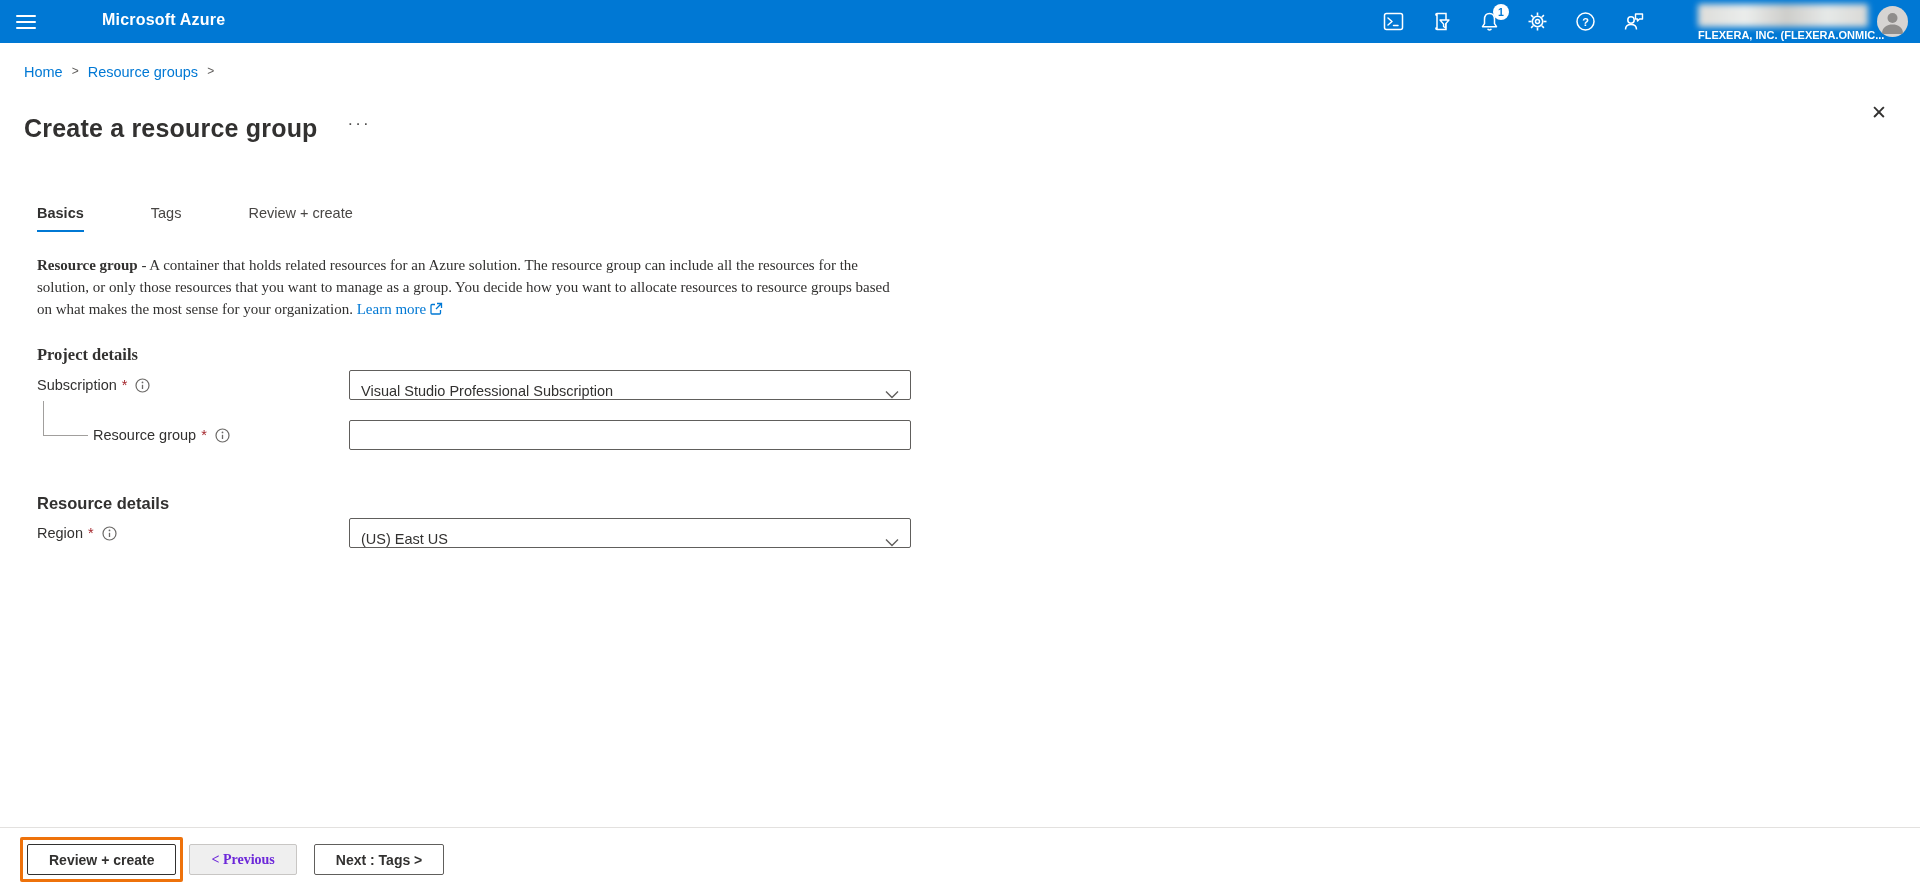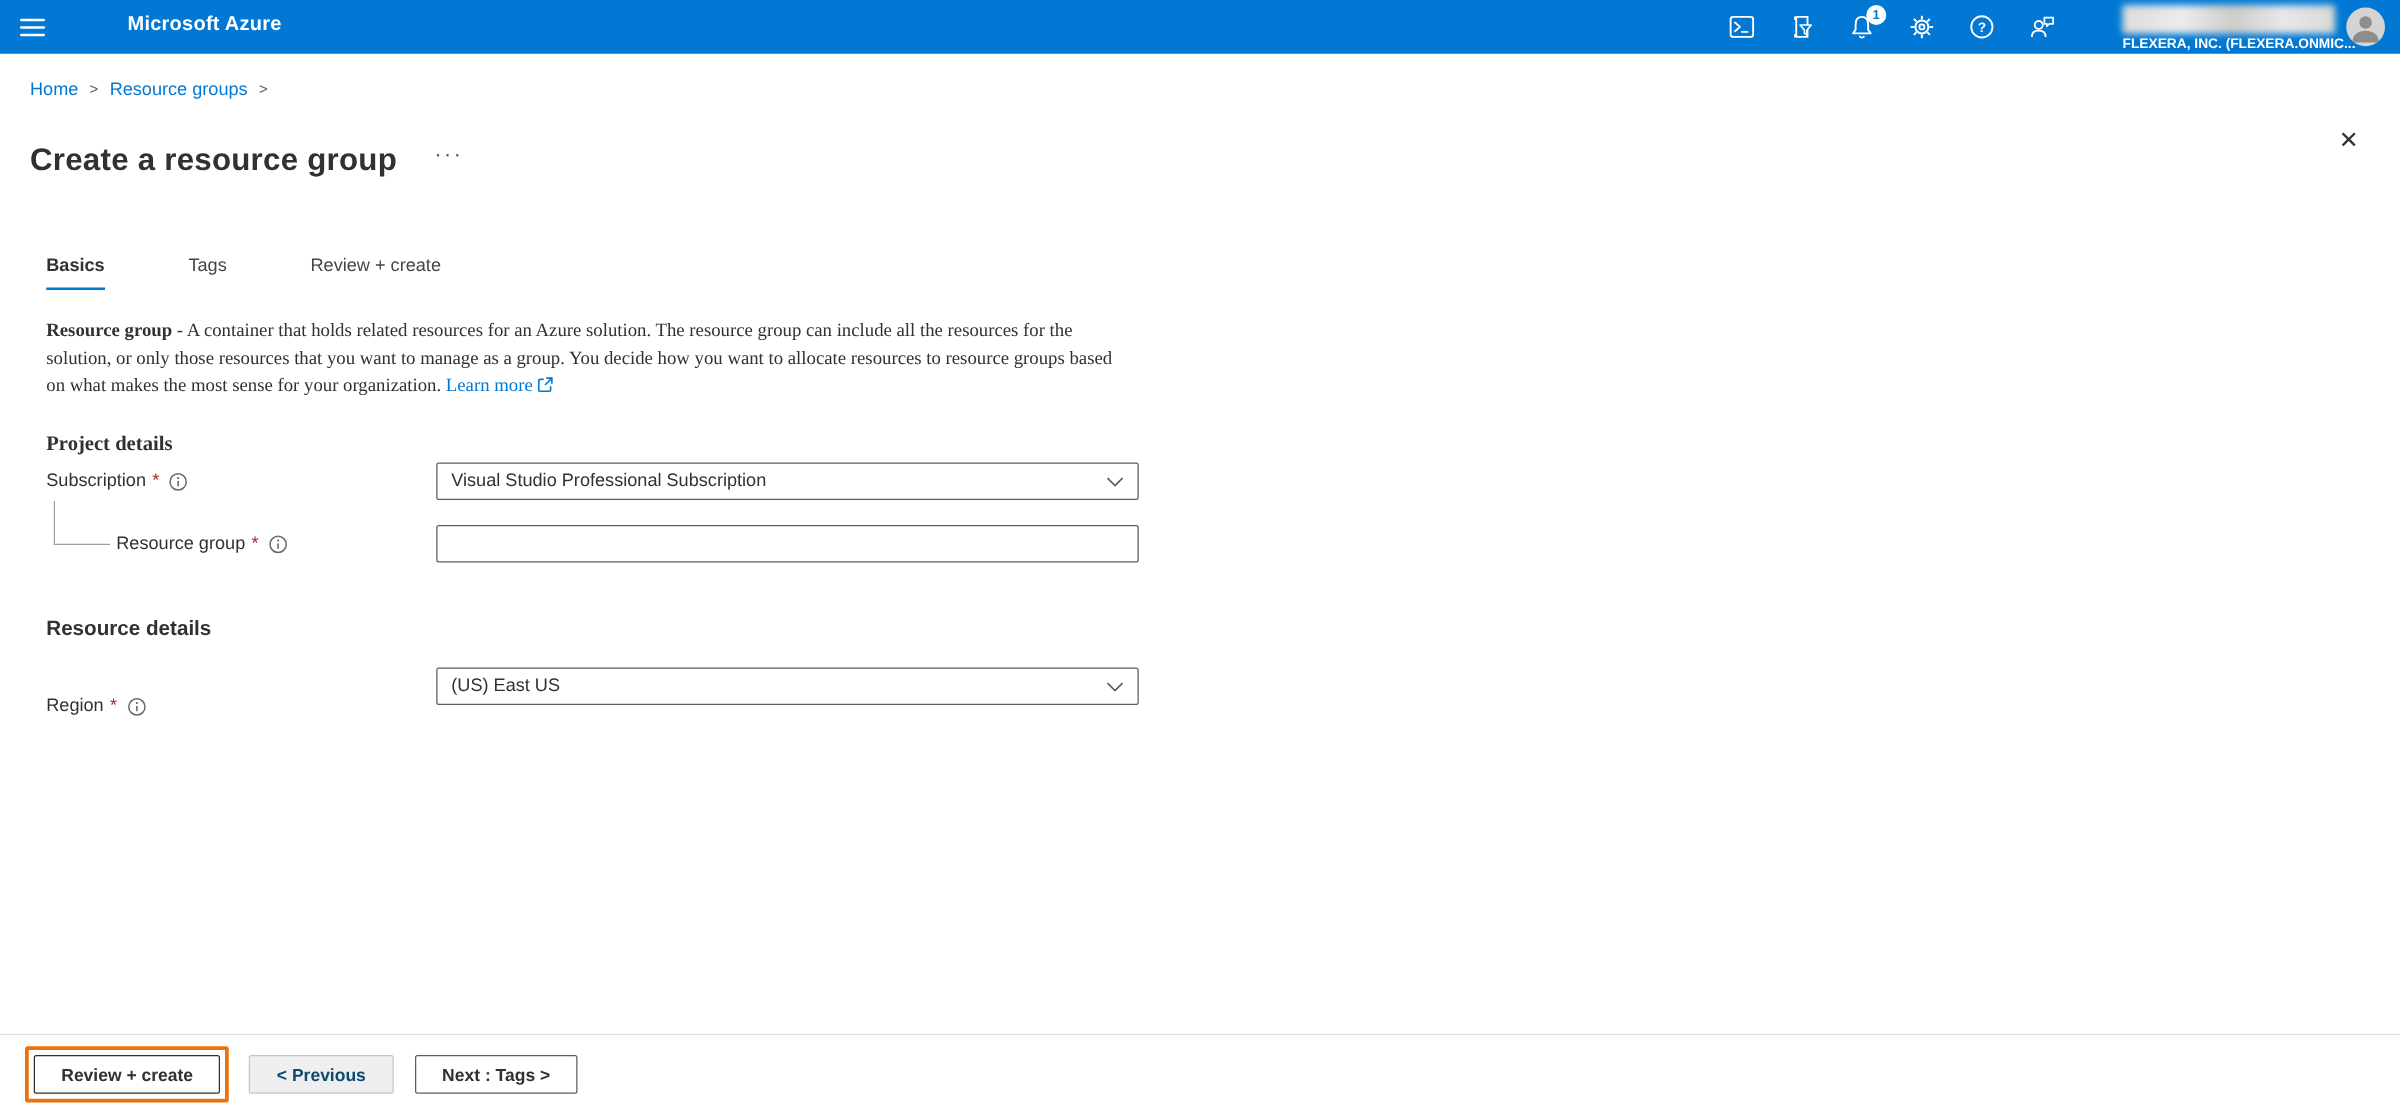--- a/index.html
+++ b/index.html
@@ -66,48 +66,48 @@
   .sec-heading { position:absolute; left:37px; font-size:16.5px; font-weight:700; color:#323130; }
   .h-project { top:345px;font-family:Liberation Serif, serif; }
   .h-resource { top:494px; }
   .frow { position:absolute; display:flex; align-items:center; }
   .row-sub { top:370px; left:37px; }
   .row-rg  { top:420px; left:93px; }
   .row-region { top:518px; left:37px; }
   .flabel { font-size:14.5px; color:#323130; display:flex; align-items:center; height:30px; }
   .row-sub .flabel { width:312px; }
   .row-rg .flabel { width:256px; }
-  .row-region .flabel { width:312px;margin-top:32px; }
+  .row-region .flabel { width:312px; }
   .req { color:#a4262c; margin-left:5px; }
   .info { margin-left:8px; cursor:pointer; }
   .connector {
     position:absolute; top:401px; left:43px; width:45px; height:35px;
     border-left:1px solid #a19f9d; border-bottom:1px solid #a19f9d;
   }
   .combobox {
     width:562px; height:30px; border:1px solid #605e5c; border-radius:2px; background:#fff;
-    display:flex; align-items:center; justify-content:space-between; padding:0 11px;
+    display:flex; align-items:flex-end; justify-content:space-between; padding:0 11px;
     font-size:14.5px; color:#323130; cursor:pointer;
   }
   .textinput {
     width:562px; height:30px; border:1px solid #605e5c; border-radius:2px; background:#fff;
     padding:0 11px; font-family:"Liberation Sans", sans-serif; font-size:14.5px; color:#323130; outline:none;
   }
 
   
   .footer-divider { position:absolute; top:827px; left:0; width:1920px; border-top:1px solid #e3e1df; }
   .footer-btns { position:absolute; top:837px; left:20px; display:flex; align-items:center; }
   .hl-ring { border:3px solid #ee720b; border-radius:2px; padding:4px; display:inline-block; }
   .btn {
     height:31px; padding:0 21px; border-radius:2px; background:#fff;
     font-family:"Liberation Sans", sans-serif; font-size:14px; font-weight:600; color:#323130;
     display:inline-flex; align-items:center; cursor:pointer; white-space:nowrap;
   }
   .btn-primaryish { border:1px solid #323130; }
-  .btn-disabled { background:#efefef; border:1px solid #c8c6c4; color:#0c4a6e; margin-left:16px; cursor:default; }
+  .btn-disabled { background:#efefef; border:1px solid #c8c6c4; color:#6d28d9; margin-left:6px; cursor:default;font-family:Liberation Serif, serif; }
   .btn-next { border:1px solid #605e5c; margin-left:17px; }
 </style>
 </head>
 <body>
 
 <div class="topbar">
 
   <div class="hamburger">
     <svg width="22" height="22" viewBox="0 0 22 22">
         <g stroke="#ffffff" stroke-width="2" stroke-linecap="round">

